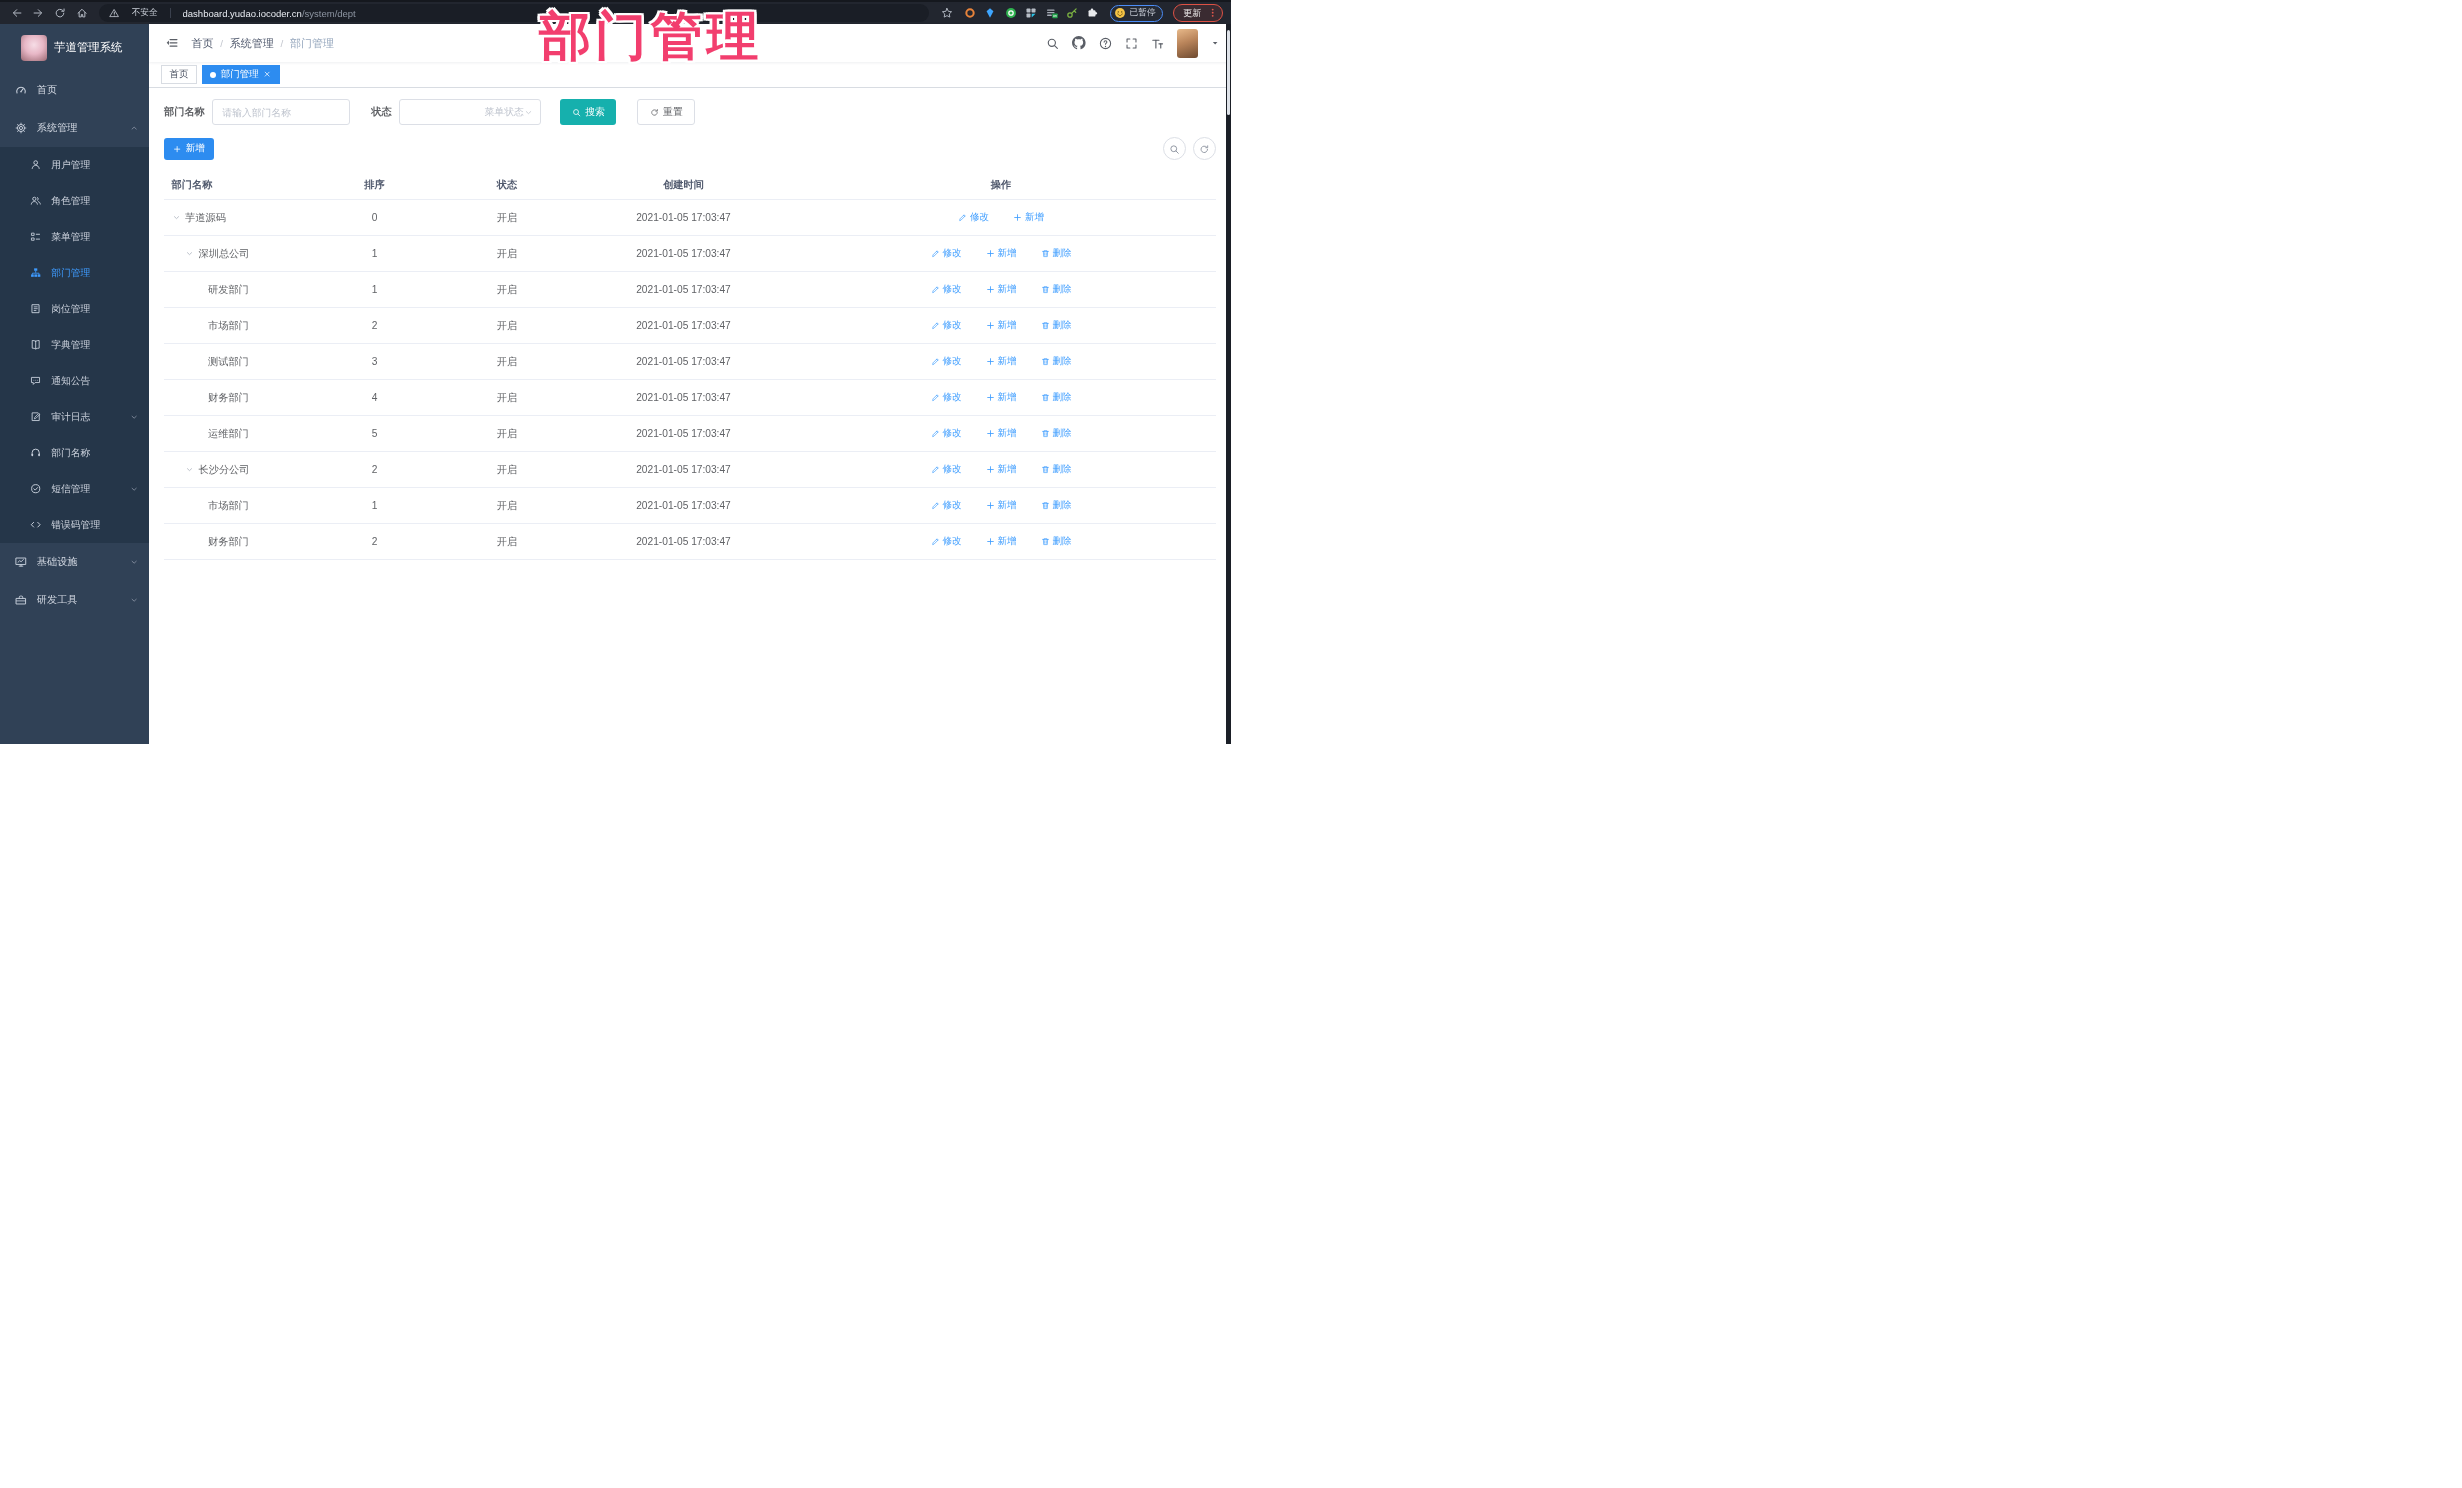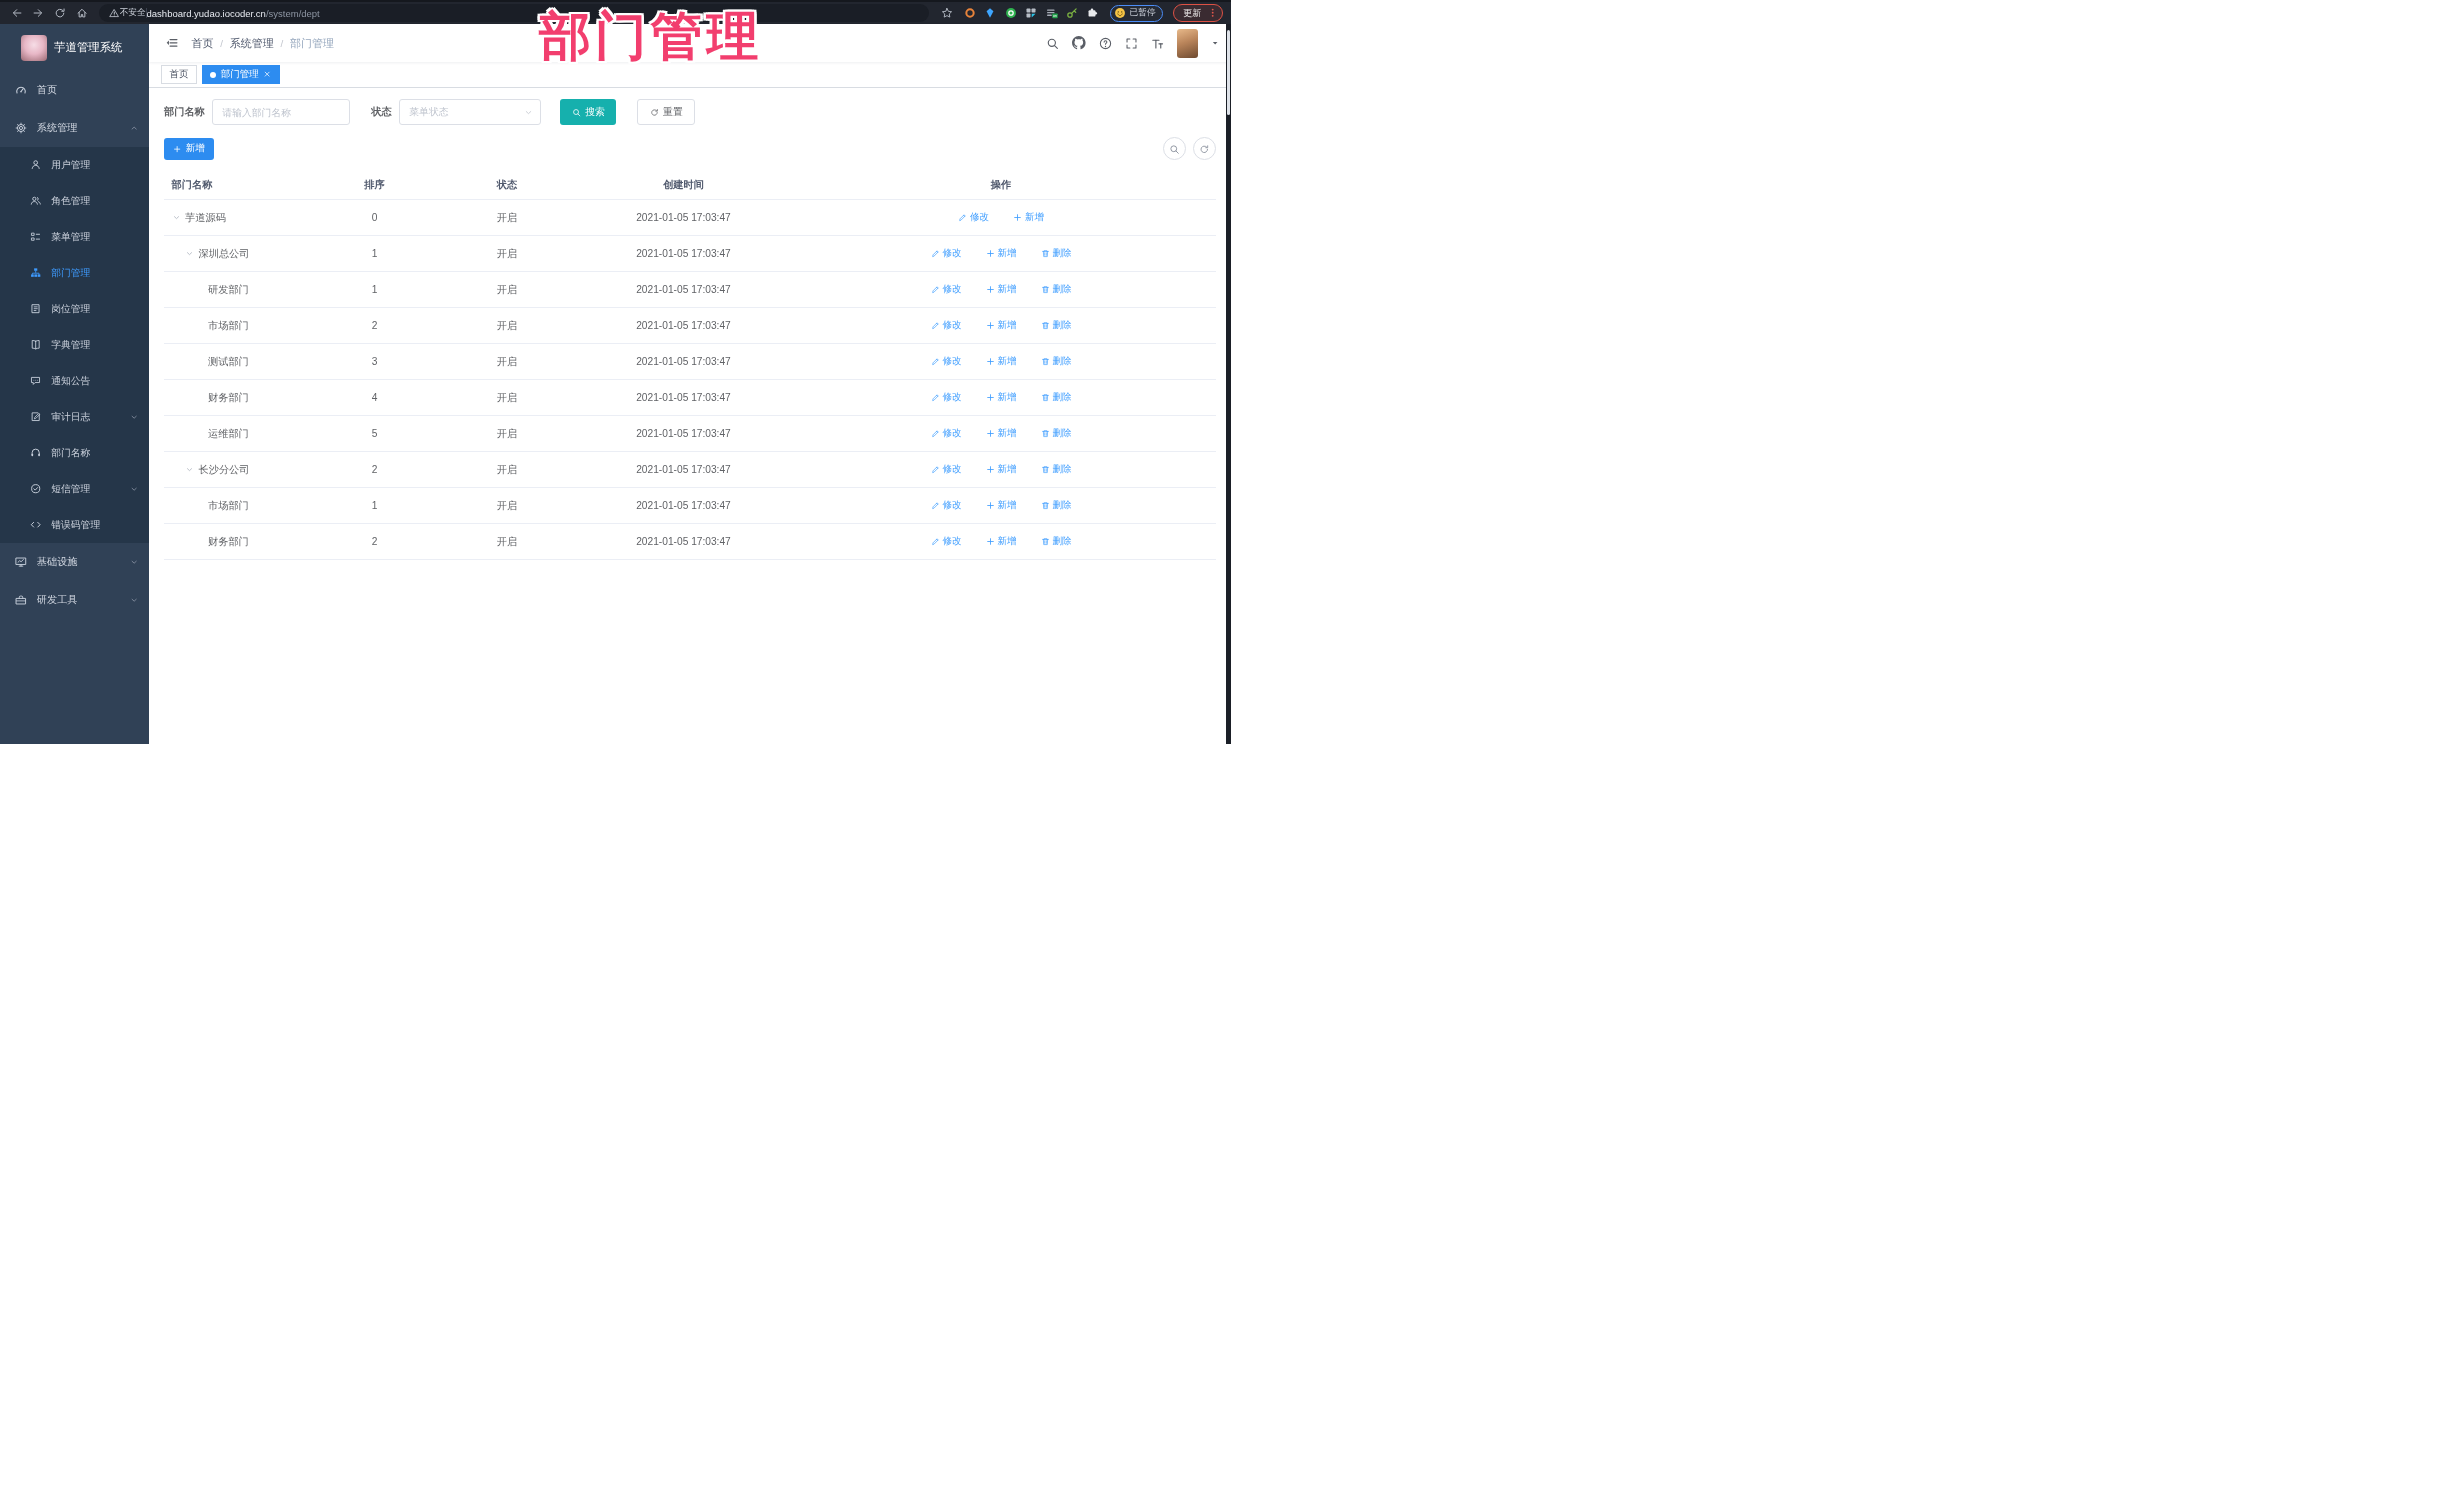--- a/index.html
+++ b/index.html
@@ -4,21 +4,21 @@
 <style>
   *{margin:0;padding:0;box-sizing:border-box;}
   html,body{width:1231px;height:744px;}
   body{font-family:"Liberation Sans","DejaVu Sans",sans-serif;background:#fff;overflow:hidden;position:relative;}
   .stage{width:1231px;height:744px;position:relative;overflow:hidden;background:#fff;}
   svg{display:block;}
 
   
   .chrome{height:24px;background:#22262f;border-top:2.3px solid #15181e;display:flex;align-items:center;gap:3.8px;padding:0 7.6px;position:relative;z-index:2;}
   .nav-btn{width:18px;height:18px;display:flex;align-items:center;justify-content:center;color:#b8bec8;background:none;border:none;cursor:pointer;flex:none;}
-  .addr{flex:1;height:18px;background:#1a1e26;border-radius:9px;display:flex;align-items:center;gap:0;padding:0 9.8px;min-width:0;margin:0 4.5px;cursor:text;}
+  .addr{flex:1;height:18px;background:#1a1e26;border-radius:9px;display:flex;align-items:center;gap:12px;padding:0 9.8px;min-width:0;margin:0 4.5px;cursor:text;}
   .warn-ic{color:#c8cdd6;display:flex;flex:none;}
   .sec{font-size:8.7px;color:#ccd1da;white-space:nowrap;}
   .addr-div{width:0.8px;height:9.8px;background:#3a404d;flex:none;}
   .url{font-size:9.5px;color:#e8ebf1;white-space:nowrap;overflow:hidden;}
   .url .path{color:#8d95a2;margin-top:12px;}
   .exts{display:flex;align-items:center;gap:6.8px;margin:0 3.8px;}
   .ext{width:13.6px;height:13.6px;display:flex;align-items:center;justify-content:center;background:none;border:none;cursor:pointer;flex:none;}
   .paused-badge{display:flex;align-items:center;gap:3.8px;border:1.1px solid #4b8df8;background:#262b35;border-radius:9px;padding:1.5px 6.8px 1.5px 3px;color:#d3d8e2;font-size:8.7px;margin-left:3px;cursor:pointer;white-space:nowrap;}
   .update-btn{display:flex;align-items:center;gap:6px;border:1.1px solid #dd5144;background:rgba(221,81,68,.13);border-radius:9.8px;padding:1.5px 3.8px 1.5px 9px;color:#f0eded;font-size:9px;margin-left:6px;cursor:pointer;white-space:nowrap;}
   .kebab{display:flex;}
@@ -55,21 +55,21 @@
   .tab-dot{width:6px;height:6px;border-radius:50%;background:#fff;}
   .tab-close{display:flex;color:#fff;cursor:pointer;}
 
   
   .content{flex:1;padding:11.4px 15px 0;position:relative;background:#fff;}
   .filters{display:flex;align-items:center;}
   .f-label{font-size:10.2px;font-weight:600;color:#606266;margin-right:7.6px;white-space:nowrap;}
   .f-label2{margin-left:21px;}
   .inp{width:138px;height:26px;border:0.8px solid #dcdfe6;border-radius:3px;padding:0 9px;font-size:9.8px;color:#606266;background:#fff;outline:none;font-family:inherit;}
   .inp::placeholder{color:#bfc4ce;}
-  .select{width:142px;height:26px;border:0.8px solid #dcdfe6;border-radius:3px;display:flex;align-items:center;justify-content:space-between;padding:0 7.6px 0 9px;color:#bfc4ce;font-size:9.8px;background:#fff;cursor:pointer;}
+  .select{width:142px;height:26px;border:0.8px solid #dcdfe6;border-radius:3px;display:flex;align-items:center;justify-content:flex-end;padding:0 7.6px 0 9px;color:#bfc4ce;font-size:9.8px;background:#fff;cursor:pointer;}
   .select .sel-ic{color:#c0c4cc;display:flex;}
   .btn{display:flex;align-items:center;gap:4.5px;border:none;border-radius:3px;font-size:9.8px;height:26px;padding:0 11.4px;cursor:pointer;background:#fff;font-family:inherit;}
   .search-btn{background:#16b0ad;color:#fff;margin-left:19px;}
   .reset-btn{border:0.8px solid #dcdfe6;color:#606266;margin-left:21px;}
   .toolbar{display:flex;align-items:center;margin-top:12px;}
   .add-btn{background:#2d8cf0;color:#fff;height:22px;padding:0 9px;font-size:9.5px;border-radius:3px;}
   .tool-circles{margin-left:auto;display:flex;gap:6.8px;}
   .circle-btn{width:23px;height:23px;border-radius:50%;border:0.8px solid #dcdfe6;background:#fff;color:#8a919d;display:flex;align-items:center;justify-content:center;cursor:pointer;}
 
   .table{margin-top:9.8px;font-size:10.2px;color:#606266;}

